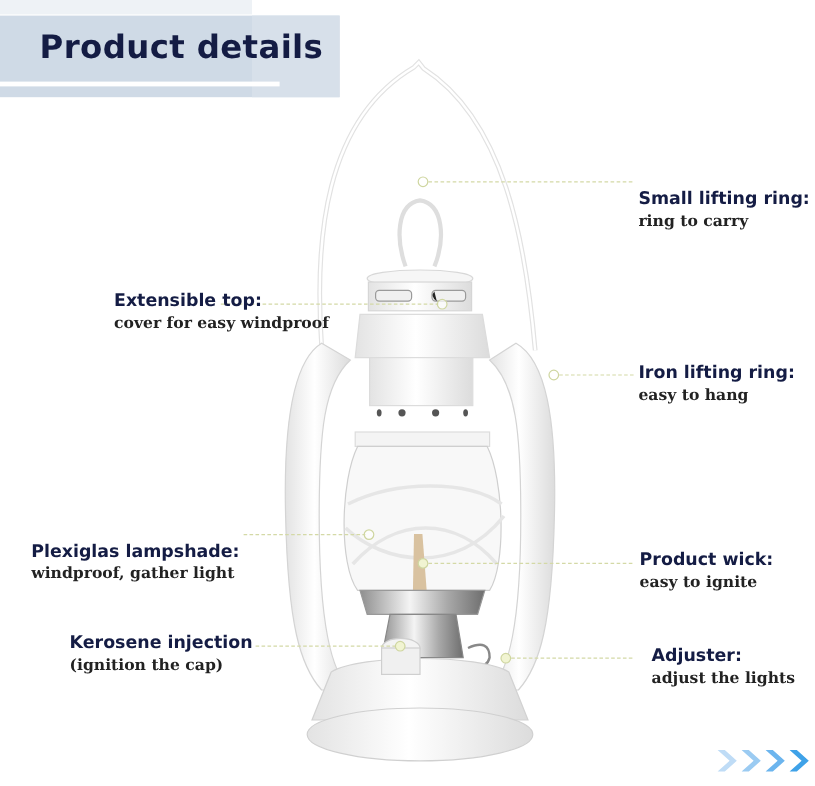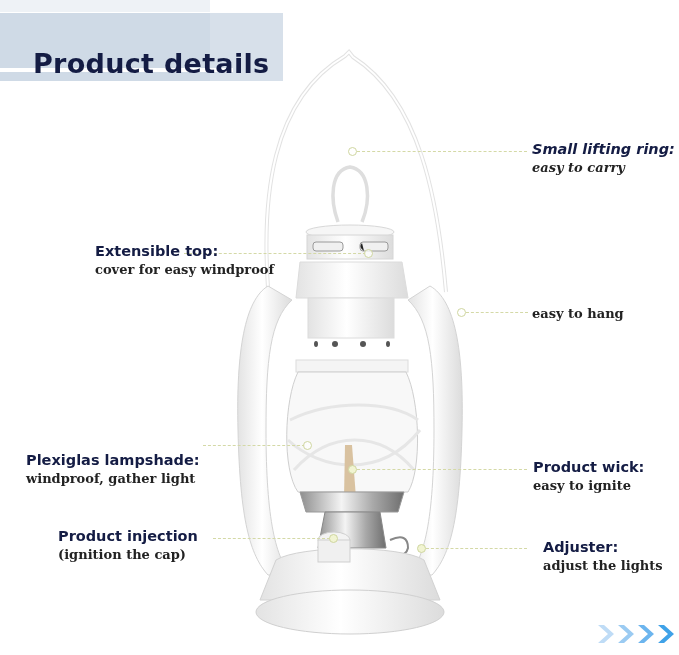--- a/index.html
+++ b/index.html
@@ -1,20 +1,20 @@
 <!DOCTYPE html>
 <html><head>
 <meta charset="utf-8">
 <style>
   html,body{margin:0;padding:0;}
   body{width:679px;height:655px;position:relative;overflow:hidden;background:#ffffff;font-family:"DejaVu Sans","Liberation Sans",sans-serif;}
   .banner-strip{position:absolute;left:0;top:0;width:210px;height:12px;background:#eef2f6;}
   .banner{position:absolute;left:0;top:13px;width:283px;height:68px;background:#cfdae6;}
   .banner-shade{position:absolute;left:210px;top:13px;width:73px;height:68px;background:#d7e0ea;}
-  .banner-title{position:absolute;left:33px;top:24px;font-size:27px;font-weight:bold;color:#141c44;letter-spacing:0.3px;white-space:nowrap;margin-top:24px;}
+  .banner-title{position:absolute;left:33px;top:24px;font-size:27px;font-weight:bold;color:#141c44;letter-spacing:0.3px;white-space:nowrap;}
   .banner-bar{position:absolute;left:0;top:68px;width:233px;height:4px;background:#ffffff;}
   .callout{position:absolute;}
   .title{font-family:"DejaVu Sans","Liberation Sans",sans-serif;font-size:14.5px;font-weight:bold;color:#141c44;white-space:nowrap;}
   .sub{font-family:"DejaVu Serif","Liberation Serif",serif;font-size:13px;font-weight:bold;color:#222;white-space:nowrap;margin-top:3px;}
   .line{position:absolute;height:0;border-top:1.5px dashed #d4d9a6;}
   .dot{position:absolute;width:9px;height:9px;border-radius:50%;border:1.5px solid #cfd6a0;background:rgba(255,255,255,0.7);box-sizing:border-box;}
   .dot.filled{background:#f1f4d2;}
   .chev{position:absolute;top:622px;}
   svg{display:block;}
 </style>
@@ -96,46 +96,47 @@
 
 <div class="line" style="left:357px;top:469px;width:170px;"></div>
 <div class="dot filled" style="left:348px;top:465px;"></div>
 
 <div class="line" style="left:213px;top:538px;width:117px;"></div>
 <div class="dot filled" style="left:329px;top:534px;"></div>
 
 <div class="line" style="left:426px;top:548px;width:101px;"></div>
 <div class="dot filled" style="left:417px;top:544px;"></div>
 
-<div class="callout" style="left:532px;top:141px;font-style:italic;">
+<div class="callout" style="left:532px;top:158px;">
   <div class="title">Small lifting ring:</div>
-  <div class="sub">easy to carry</div>
+  <div class="sub">ring to carry</div>
 </div>
 
 <div class="callout" style="left:60px;top:243px;margin-left:35px;">
   <div class="title">Extensible top:</div>
   <div class="sub">cover for easy windproof</div>
 </div>
 
 <div class="callout" style="left:532px;top:303px;">
+  <div class="title">Iron lifting ring:</div>
   <div class="sub">easy to hang</div>
 </div>
 
 <div class="callout" style="left:26px;top:436px;margin-top:16px;">
   <div class="title">Plexiglas lampshade:</div>
   <div class="sub">windproof, gather light</div>
 </div>
 
 <div class="callout" style="left:533px;top:459px;">
   <div class="title">Product wick:</div>
   <div class="sub">easy to ignite</div>
 </div>
 
 <div class="callout" style="left:58px;top:528px;">
-  <div class="title">Product injection</div>
+  <div class="title">Kerosene injection</div>
   <div class="sub">(ignition the cap)</div>
 </div>
 
 <div class="callout" style="left:543px;top:539px;">
   <div class="title">Adjuster:</div>
   <div class="sub">adjust the lights</div>
 </div>
 
 <div class="chev" style="left:596px;">
   <svg width="82" height="24" viewBox="0 0 82 24">

